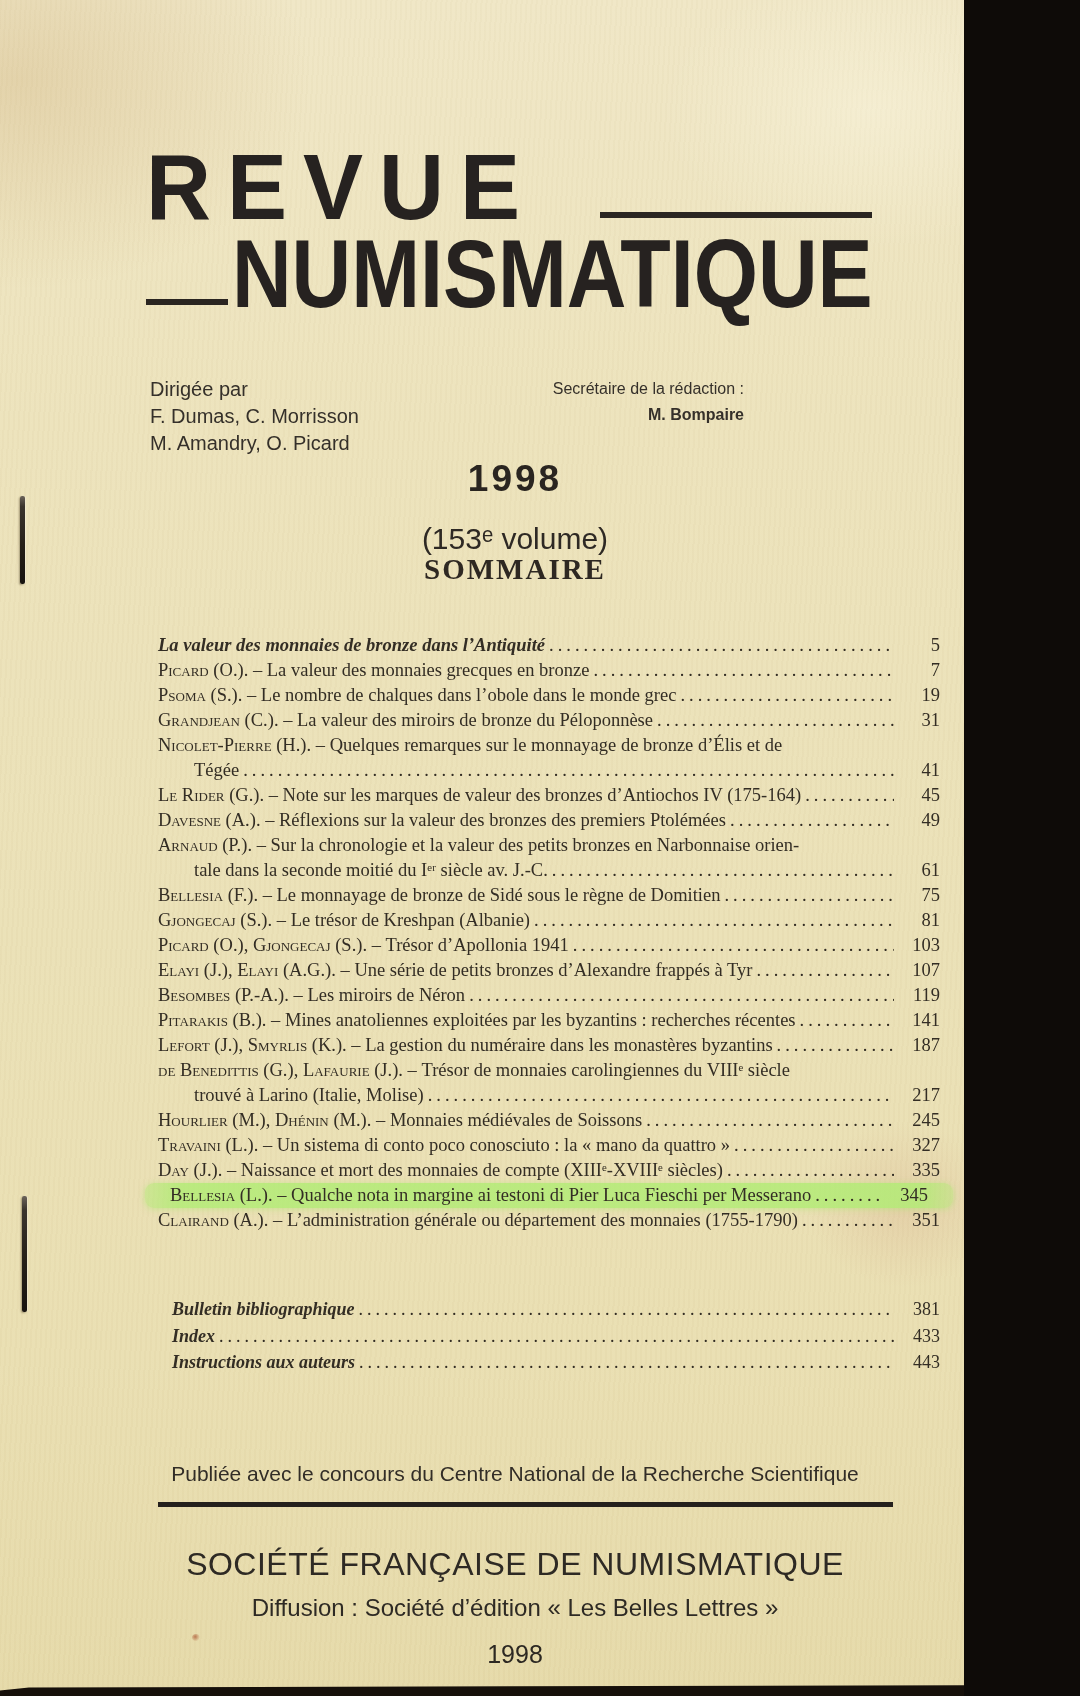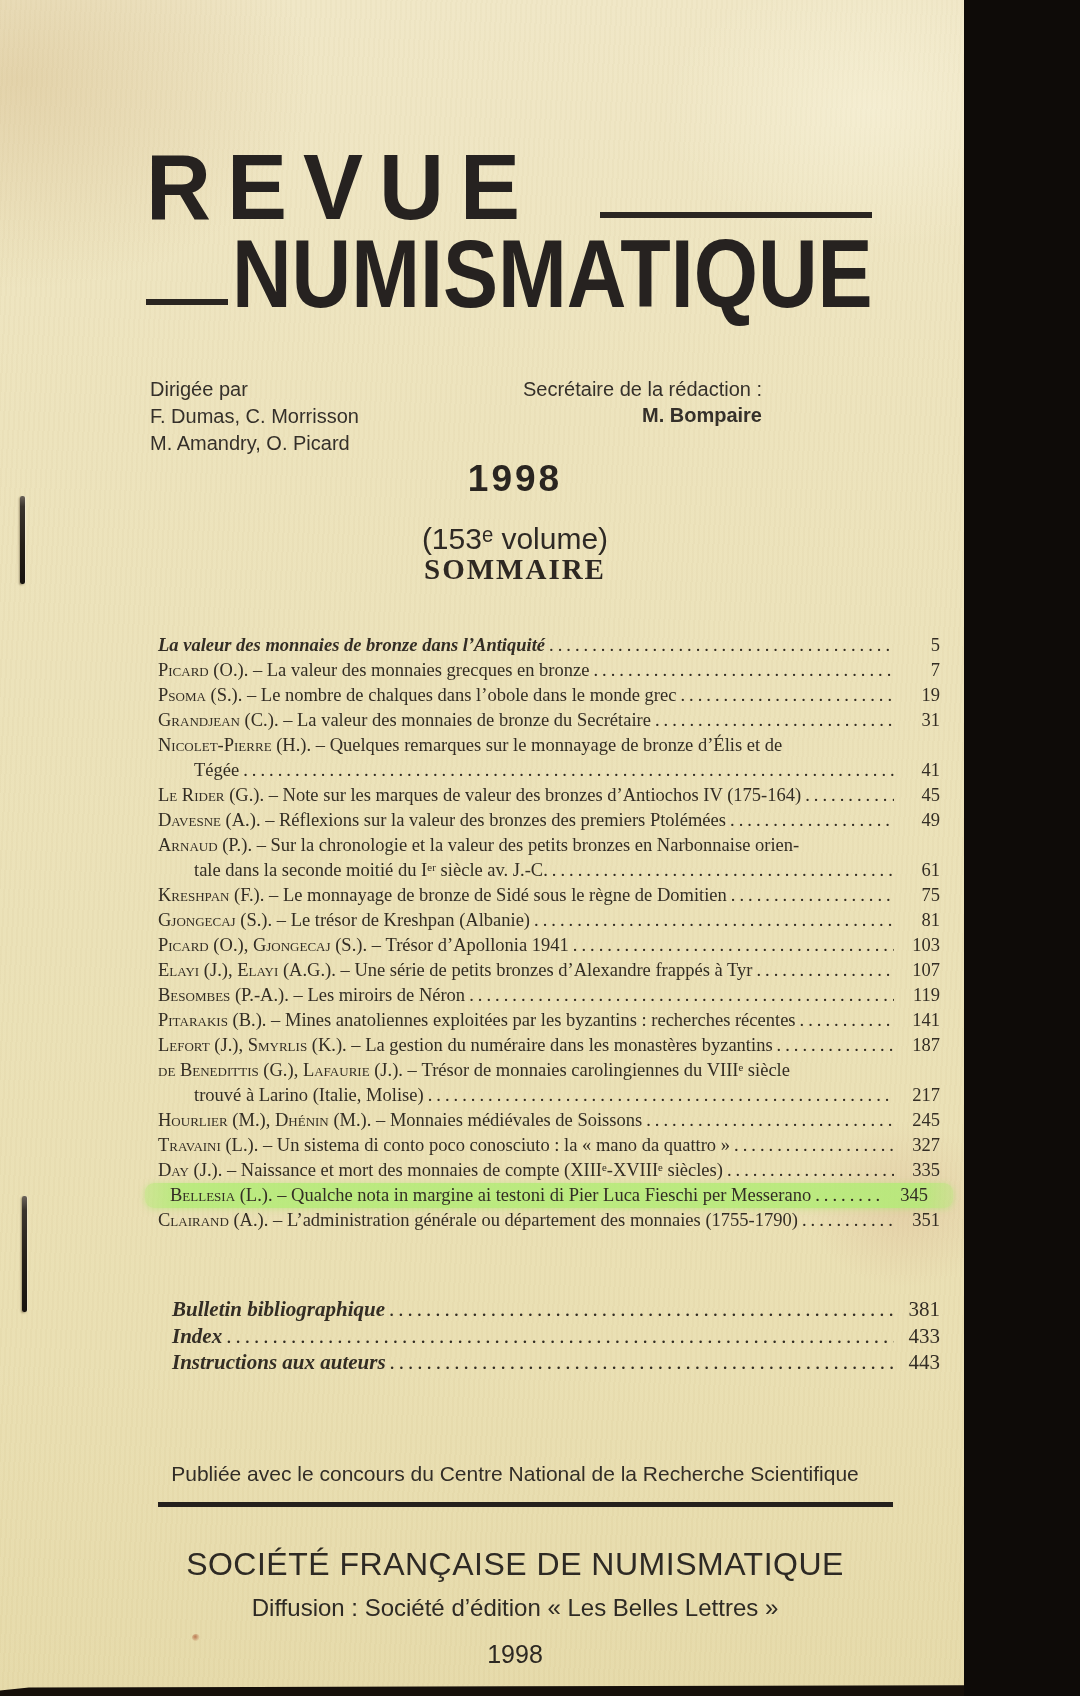--- a/index.html
+++ b/index.html
@@ -15,21 +15,21 @@
   }
   
   .t1 { position:absolute; left:146px; top:140px; font-size:90px; font-weight:bold;
         letter-spacing:16px; line-height:1; color:#262220; transform:scaleY(1.04); transform-origin:left top; }
   .t2 { position:absolute; left:232px; top:226px; font-size:96px; font-weight:bold;
         line-height:1; color:#262220; transform:scaleX(0.86); transform-origin:left top; white-space:nowrap; }
   .rule-top { position:absolute; left:600px; top:212px; width:272px; height:6px; background:#2a2521; }
   .rule-bottom { position:absolute; left:146px; top:299px; width:82px; height:6px; background:#2a2521; }
   
   .editors-left { position:absolute; left:150px; top:376px; font-size:20px; line-height:27px; color:#35302a; }
-  .editors-right { position:absolute; right:202px; top:376px; font-size:20px; line-height:26px; text-align:right; color:#35302a; }
+  .editors-right { position:absolute; right:220px; top:376px; font-size:16px; line-height:26px; text-align:right; color:#35302a; }
   .editors-right .name { font-weight:bold; }
   
   .centerband { position:absolute; left:80px; width:870px; text-align:center; }
   .year-head { top:458px; font-size:37px; font-weight:bold; letter-spacing:3px; color:#2a2520; }
   .volume { top:522px; font-size:30px; color:#2e2924; }
   .sommaire { top:553px; font-family:"Liberation Serif","DejaVu Serif",serif; font-size:29px;
               font-weight:bold; letter-spacing:2px; color:#2e2822; }
   
   .toc { position:absolute; left:158px; top:633px; width:782px;
          font-family:"Liberation Serif","DejaVu Serif",serif; font-size:18.5px; line-height:25px; color:#332d24; }
@@ -40,21 +40,21 @@
   .leader { flex:1 1 auto; overflow:hidden; white-space:nowrap; min-width:4px; margin-left:4px; }
   .leader::after { content:"......................................................................................................................................."; letter-spacing:4px; }
   .pnum { flex:0 0 auto; min-width:46px; text-align:right; }
   .it .t1c { font-style:italic; font-weight:bold; }
   .hl .row1 { background:linear-gradient(90deg, rgba(173,233,110,0.45), rgba(177,236,116,0.82) 4%,
               rgba(177,236,116,0.82) 96%, rgba(173,233,110,0.4));
               border-radius:9px; margin:0 -13px; padding:0 25px;
               box-shadow:0 1px 6px rgba(170,230,110,0.55); }
   
   .backmatter { position:absolute; left:172px; top:1296px; width:768px;
-                font-family:"Liberation Serif","DejaVu Serif",serif; font-size:21px; line-height:26.5px;
+                font-family:"Liberation Serif","DejaVu Serif",serif; font-size:18px; line-height:26.5px;
                 color:#332d24; }
   .bm-title { font-style:italic; font-weight:bold; white-space:nowrap; }
   .backmatter .leader::after { font-style:normal; font-weight:normal; }
   
   .cnrs { top:1462px; font-size:21px; color:#322d27; }
   .foot-rule { position:absolute; left:158px; top:1502px; width:735px; height:5px; background:#24201c; }
   .society { top:1546px; font-size:32px; letter-spacing:0.5px; color:#2e2a24; }
   .diffusion { top:1594px; font-size:24px; color:#2e2a24; }
   .year-foot { top:1640px; font-size:25px; color:#2c2822; }
   
@@ -119,21 +119,21 @@
           <span class="t1c">Le nombre de chalques dans l’obole dans le monde grec</span>
           <span class="leader"></span>
           <span class="pnum">19</span>
     </div>
 
   </div>
 
   <div class="entry">
     <div class="row1">
       <span class="authors">Grandjean (C.). – </span>
-          <span class="t1c">La valeur des monnaies de bronze du Secrétaire</span>
+          <span class="t1c">La valeur des miroirs de bronze du Péloponnèse</span>
           <span class="leader"></span>
           <span class="pnum">31</span>
     </div>
 
   </div>
 
   <div class="entry">
     <div class="row1">
       <span class="authors">Nicolet-Pierre (H.). – </span>
           <span class="t1c">Quelques remarques sur le monnayage de bronze d’Élis et de</span>
@@ -172,21 +172,21 @@
     </div>
     <div class="row2">
       <span class="t2c">tale dans la seconde moitié du Iᵉʳ siècle av. J.-C.</span>
           <span class="leader"></span>
           <span class="pnum">61</span>
     </div>
   </div>
 
   <div class="entry">
     <div class="row1">
-      <span class="authors">Kreshpan (F.). – </span>
+      <span class="authors">Bellesia (F.). – </span>
           <span class="t1c">Le monnayage de bronze de Sidé sous le règne de Domitien</span>
           <span class="leader"></span>
           <span class="pnum">75</span>
     </div>
 
   </div>
 
   <div class="entry">
     <div class="row1">
       <span class="authors">Gjongecaj (S.). – </span>

